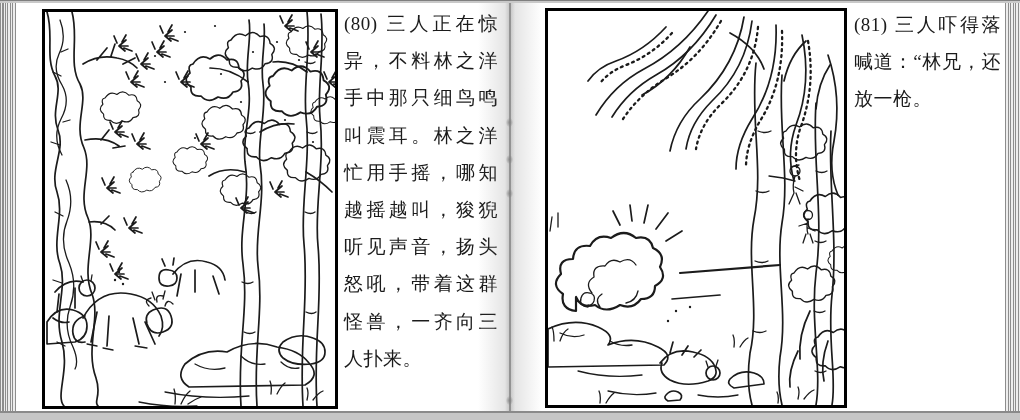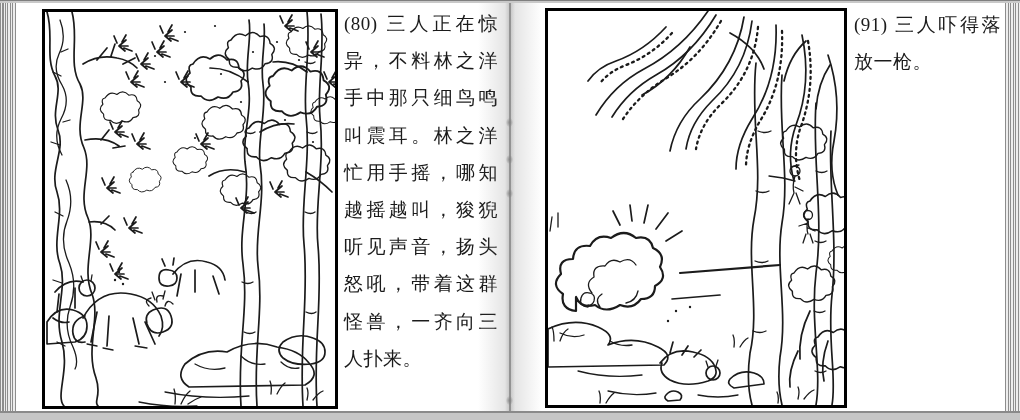--- a/index.html
+++ b/index.html
@@ -234,21 +234,22 @@
             <path d="M118,384 q5,-6 12,-3 q6,3 2,8 l-12,1 q-5,-3 -2,-6 z"></path>
             <path class="thin" d="M30,360 q30,8 64,4 M60,380 q24,6 48,2 M150,384 q20,4 40,0"></path>
           </g>
           <g class="thin">
             <path d="M4,206 l-2,14 M10,202 l0,14 M6,330 q0,-10 -2,-14 M12,330 q3,-9 8,-12 M52,392 q1,-8 -1,-12 M58,392 q4,-7 8,-10 M186,336 q1,-8 -1,-12 M192,336 q4,-7 8,-9 M250,388 q2,-8 0,-12 M256,388 q5,-7 10,-9 M230,392 q1,-7 -1,-11"></path>
           </g>
         </g>
       </svg>
     </div>
     <div class="caption caption-right">
-      <div class="cap-line">(91) 三人吓得落</div>
+      <div class="cap-line">(81) 三人吓得落</div>
+      <div class="cap-line">喊道：“林兄，还</div>
       <div class="cap-line last">放一枪。</div>
     </div>
   </section>
 
   <div class="spine">
     <div class="spine-line"></div>
     <div class="spine-dot" style="top:115px"></div>
     <div class="spine-dot" style="top:152px"></div>
     <div class="spine-dot" style="top:186px"></div>
     <div class="spine-dot" style="top:393px"></div>

